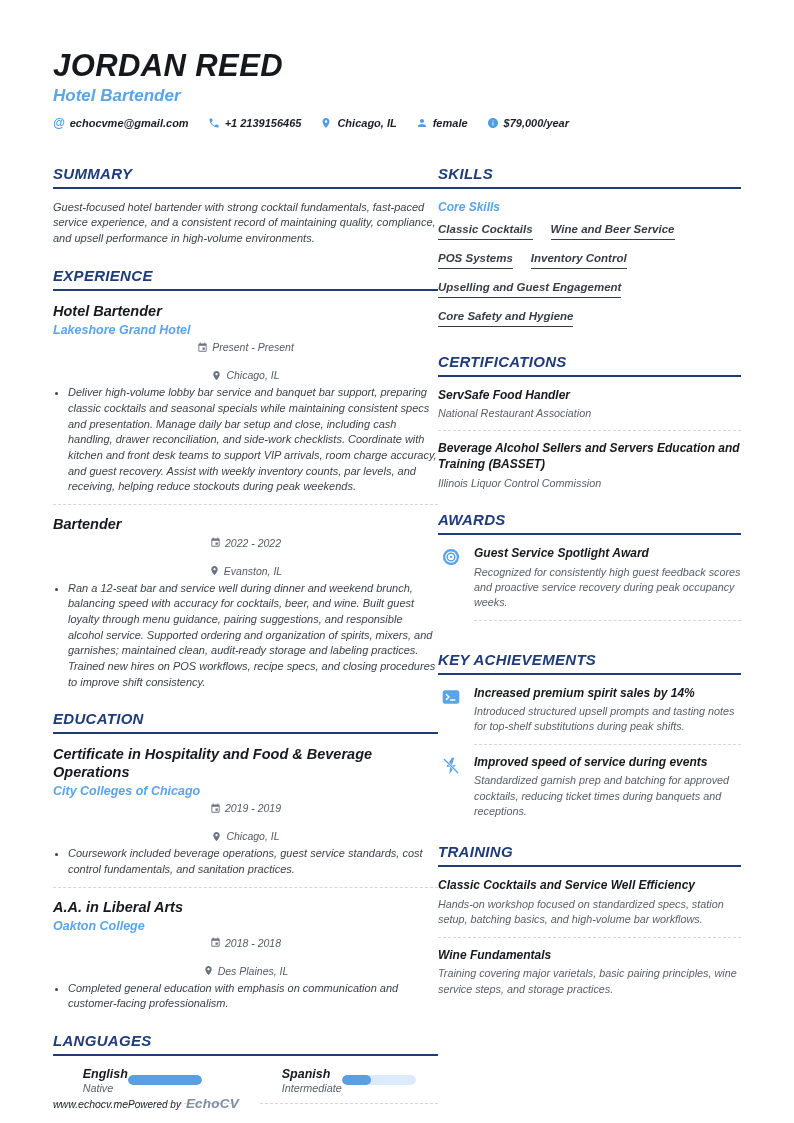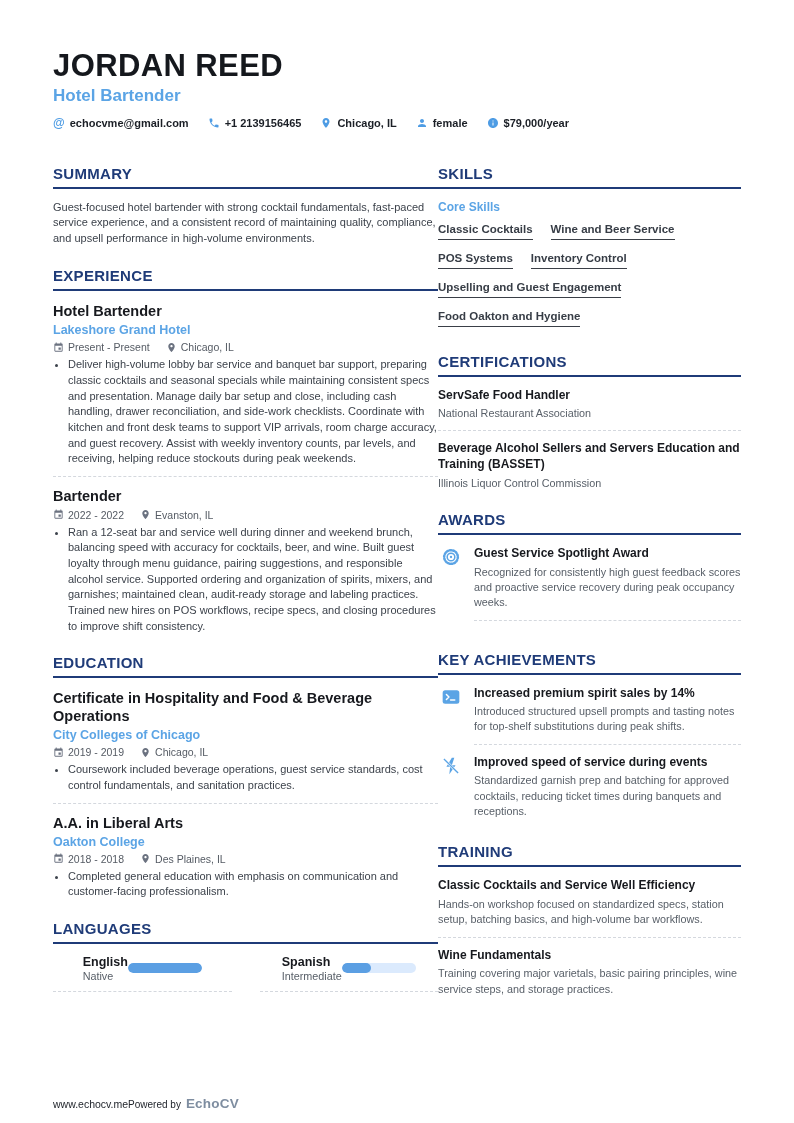--- a/index.html
+++ b/index.html
@@ -7,20 +7,21 @@
   body { font-family: "Liberation Sans", sans-serif; color: #30353d; }
 
   .page {
     position: relative;
     width: 794px;
     height: 1123px;
     margin: 0 auto;
     background: #ffffff;
     padding: 50px 53px 0 53px;
     overflow: hidden;
+    font-style: italic;
   }
 
   
   .name {
     font-size: 31px;
     font-weight: 800;
     letter-spacing: 0.4px;
     color: #15181d;
     line-height: 1.05;
   }
@@ -61,21 +62,21 @@
   }
 
   .body-text { font-size: 11px; line-height: 1.45; color: #3c424b; }
 
   
   .entry-role   { font-size: 14.5px; font-weight: 800; color: #17191e; line-height: 1.25; }
   .entry-org    { font-size: 12.5px; font-weight: 700; color: #5ba4e5; margin-top: 3px; }
   .meta-row {
     display: flex; align-items: center; gap: 16px;
     margin-top: 4px; margin-bottom: 4px;
-    font-size: 10.5px; color: #555b64;
+    font-size: 10.5px; color: #555b64; flex-direction: column;
   }
   .meta-item { display: inline-flex; align-items: center; gap: 4px; }
   .meta-item .ico { display: inline-flex; color: #6b7280; }
   .meta-item .ico svg { width: 11px; height: 11px; fill: currentColor; }
 
   ul.bullets { list-style: disc; padding-left: 15px; }
   ul.bullets li { font-size: 11px; line-height: 1.42; color: #3c424b; }
 
   .divider {
     border-bottom: 1px dashed #d4d8de;
@@ -333,21 +334,21 @@
 
       <section>
         <div class="sec-title">SKILLS</div>
         <div class="skills-group-label">Core Skills</div>
         <div class="skill-wrap">
           <span class="skill-chip">Classic Cocktails</span>
           <span class="skill-chip">Wine and Beer Service</span>
           <span class="skill-chip">POS Systems</span>
           <span class="skill-chip">Inventory Control</span>
           <span class="skill-chip">Upselling and Guest Engagement</span>
-          <span class="skill-chip">Food Oakton and Hygiene</span>
+          <span class="skill-chip">Core Safety and Hygiene</span>
         </div>
       </section>
 
       <section style="margin-top:26px;">
         <div class="sec-title">CERTIFICATIONS</div>
 
         <div>
           <div class="r-item-name">ServSafe Food Handler</div>
           <div class="r-item-desc">National Restaurant Association</div>
           <div class="divider"></div>

